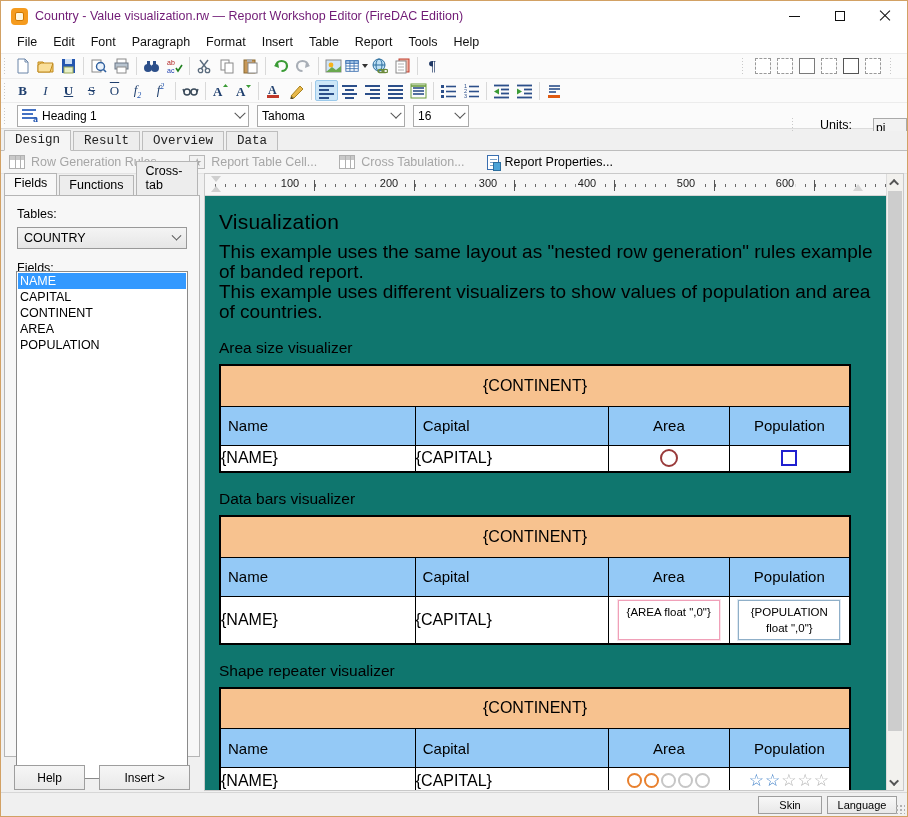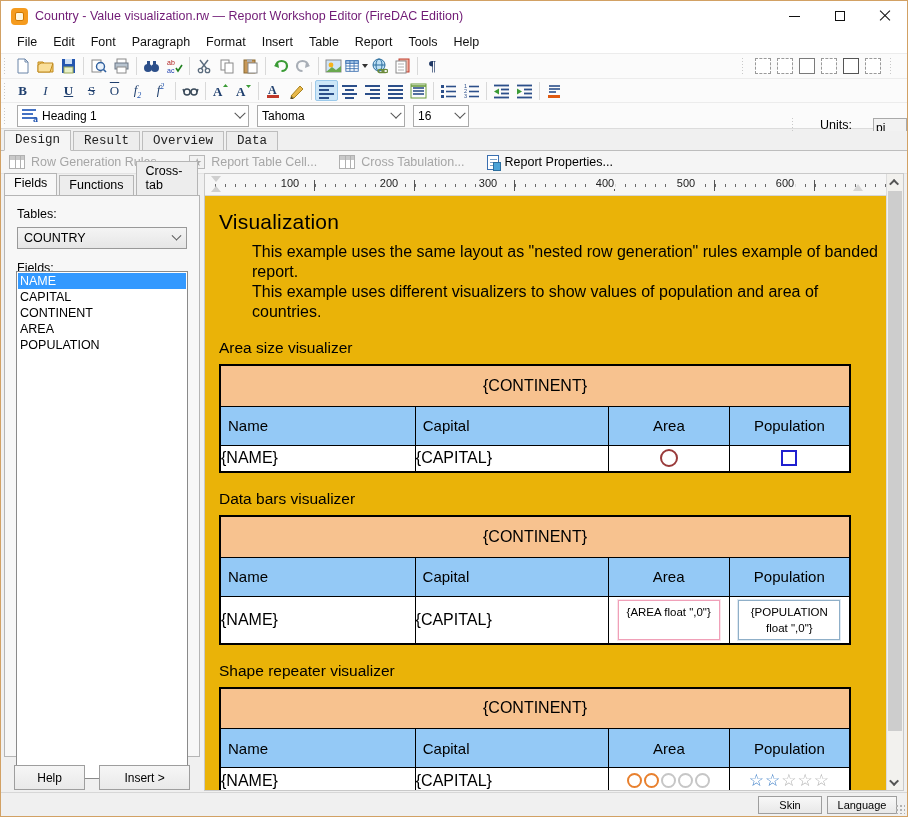--- a/index.html
+++ b/index.html
@@ -84,34 +84,34 @@
   .side-select { height:22px; border:1px solid #999; background:linear-gradient(#f4f4f4,#e6e6e6); display:flex; align-items:center; padding:0 6px; font-size:12.5px; margin-bottom:12px; }
   .side-select .chev { margin-left:auto; width:7px; height:7px; border-right:1px solid #555; border-bottom:1px solid #555; transform:rotate(45deg) translate(-2px,-2px); }
   .fields-list { border:1px solid #8a8a8a; background:#fff; position:absolute; left:12px; right:12px; top:96px; bottom:12px; padding:1px; overflow:hidden; }
   .f-item { font-size:12.5px; padding:0 2px; height:16px; line-height:16px; color:#000; }
   .f-item.selected { background:#3399ff; color:#fff; }
   .side-buttons { position:absolute; left:0; right:0; bottom:0; height:26px; display:flex; gap:14px; padding:0 10px; }
   .sbtn { height:25px; border:1px solid #9e9e9e; background:linear-gradient(#f6f6f6,#e9e9e9); font-size:12px; display:flex; align-items:center; justify-content:center; }
   .sbtn.help { width:72px; } .sbtn.insert { width:92px; }
 
   
-  .docarea { position:absolute; left:203px; top:172px; right:3px; bottom:25px; background:#eab308; border:1px solid #c9c9c9; }
+  .docarea { position:absolute; left:203px; top:172px; right:3px; bottom:25px; background:#0f766e; border:1px solid #c9c9c9; }
   .ruler { position:absolute; left:0; right:17px; top:0; height:22px; background:#f6f6f6; border-bottom:1px solid #d6d6d6; overflow:hidden; }
   .ruler .ticks { position:absolute; left:10px; right:0; top:9px; height:5px;
     background-image:repeating-linear-gradient(to right, #6a6a6a 0 1px, transparent 1px 10px); background-size:100% 3px; background-position:0 1px; background-repeat:no-repeat; }
   .ruler .ticks:after{content:"";position:absolute;left:0;right:0;top:-3px;height:11px;background-image:repeating-linear-gradient(to right, transparent 0 99px, #555 99px 100px);}
   .rnum { position:absolute; top:3px; transform:translateX(-50%); font-size:11px; color:#222; background:#f6f6f6; padding:0 2px; }
   .marker { position:absolute; width:0; height:0; }
   .mk-top { left:6px; top:2px; border-left:5px solid transparent; border-right:5px solid transparent; border-top:6px solid #cfcfcf; }
   .mk-bot { left:6px; top:12px; border-left:5px solid transparent; border-right:5px solid transparent; border-bottom:6px solid #cfcfcf; }
   .mk-right { left:648px; top:10px; border-left:5px solid transparent; border-right:5px solid transparent; border-bottom:7px solid #d6d6d6; }
 
   .page { position:absolute; left:0; right:17px; top:22px; bottom:0; overflow:hidden; padding:14px 0 0 14px; }
   .doc-h1 { font-size:21px; font-weight:400; letter-spacing:0.2px; margin-bottom:8px; }
-  .doc-p  { font-size:16px; line-height:20px;margin-left:33px; }
+  .doc-p  { font-size:19px; line-height:20px; }
   .doc-h2 { font-size:15.5px; font-weight:400; margin:17px 0 7px; }
   .doc-h2.last { margin-top:19px; }
 
   table.rpt { border-collapse:collapse; width:632px; border:2px solid #000; background:#fff; }
   table.rpt td { border:1px solid #000; }
   td.continent { background:#f7c28f; text-align:center; font-size:16px; height:41px; }
   td.colhead { background:#94c9f6; font-size:15px; height:39px; padding-left:7px; }
   td.colhead.center { text-align:center; padding-left:0; }
   td.datacell { font-size:16px; height:27px; padding-left:0; background:#fff; }
   td.vizcell { text-align:center; background:#fff; }
@@ -573,21 +573,21 @@
     </div>
   </div>
 
   <div class="docarea">
 
     <div class="ruler">
       <div class="ticks"></div>
       <span class="rnum" style="left:85px">100</span>
       <span class="rnum" style="left:184px">200</span>
       <span class="rnum" style="left:283px">300</span>
-      <span class="rnum" style="left:400px">400</span>
+      <span class="rnum" style="left:382px">400</span>
       <span class="rnum" style="left:481px">500</span>
       <span class="rnum" style="left:580px">600</span>
       <div class="marker mk-top"></div>
       <div class="marker mk-bot"></div>
       <div class="marker mk-right"></div>
     </div>
 
     <div class="page">
       <div class="doc-h1">Visualization</div>
       <div class="doc-p">This example uses the same layout as "nested row generation" rules example of banded report.</div>

